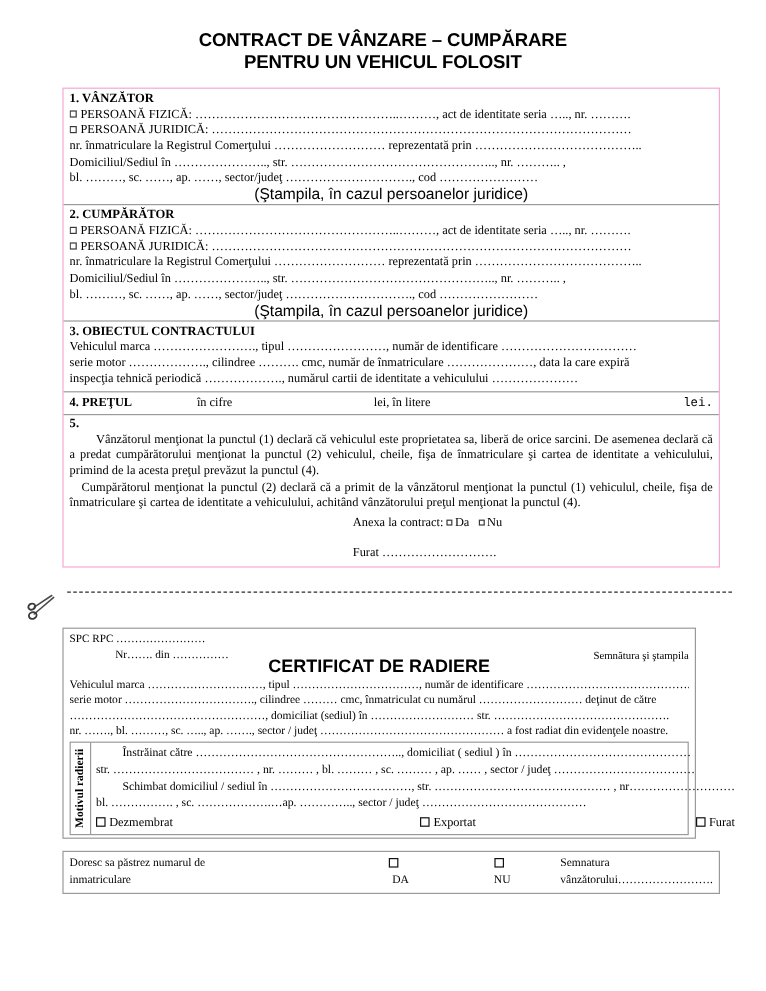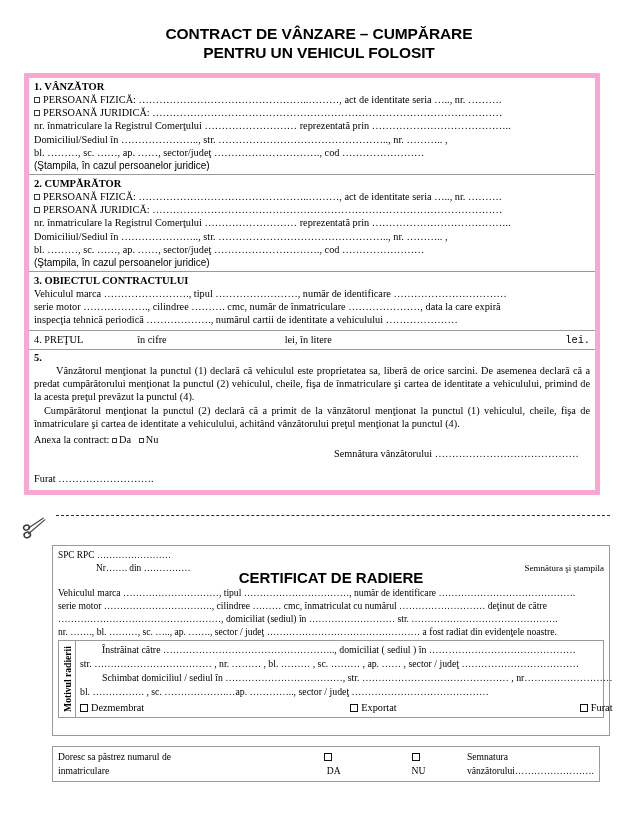--- a/index.html
+++ b/index.html
@@ -23,22 +23,22 @@
     font-weight: bold;
     font-size: 15.5px;
     line-height: 19px;
     letter-spacing: -0.1px;
     padding-top: 24px;
   }
   .doc-title .line2 { display: block; }
 
   
   .box {
-    border: 5px solid #f9a8d4;
-    margin: 0 38px 0 24px;
+    border: 1px solid #f9a8d4;
+    margin: 0 38px 0 52px;
     box-sizing: border-box;
   }
   .sect {
     border-bottom: 1px solid #9a9a9a;
     padding: 2px 5px 3px 5px;
   }
   .sect:last-child { border-bottom: none; }
 
   .sect-title {
     font-weight: bold;
@@ -46,23 +46,23 @@
     line-height: 13px;
   }
   .ln {
     font-size: 10.3px;
     line-height: 13.2px;
     white-space: nowrap;
     overflow: hidden;
   }
 
   .note {
-    text-align: left;
+    text-align: center;
     font-family: "Liberation Sans", sans-serif;
-    font-size: 10px;
+    font-size: 13px;
     line-height: 11px;
     padding-top: 1px;
   }
 
   
   .cbx {
     display: inline-block;
     width: 6px;
     height: 6px;
     border: 1px solid #3a3a3a;
@@ -79,38 +79,39 @@
   }
 
   
   .price-row {
     font-size: 10.3px;
     line-height: 14px;
     display: flex;
     align-items: baseline;
     padding: 2px 5px 2px 5px;
   }
-  .price-row .b { font-weight: normal; }
+  .price-row .b { font-weight: bold; }
   .price-row .sp1 { display:inline-block; width: 54px; }
   .price-row .sp2 { display:inline-block; width: 118px; }
   .price-row .right { margin-left: auto; font-family: Liberation Mono, monospace; }
 
   
   .p5 {
     font-size: 10.3px;
     line-height: 13.4px;
     text-align: justify;
   }
   .p5.ind { text-indent: 22px; }
   .p5.ind2 { text-indent: 10px; }
 
   .sig-grid {
     display: flex;
     font-size: 10.3px;
     line-height: 14px;
+    justify-content: flex-end;
   }
   .sig-left { width: 300px; }
   .sig-right { flex: 1; }
 
   
   .cutzone {
     position: relative;
     height: 44px;
     margin-top: 6px;
   }
@@ -125,23 +126,23 @@
     position: absolute;
     left: 22px;
     top: 14px;
     width: 26px;
     height: 26px;
   }
 
   
   .cert-box {
     border: 1px solid #9a9a9a;
-    margin: 0 28px 0 52px;
+    margin: 0 58px 0 52px;
     box-sizing: border-box;
-    padding: 3px 5px 17px 5px;
+    padding: 3px 5px 2px 5px;
   }
   .cert-head {
     display: flex;
     align-items: flex-start;
     font-size: 9.4px;
     line-height: 13px;
   }
   .cert-head .nr { margin-left: 38px; }
   .cert-head .stamp { margin-left: auto; font-size: 9px; }
   .cert-title {
@@ -266,21 +267,20 @@
     <div class="sig-grid" style="margin-top:2px;">
       <div class="sig-left">
         <span>Anexa la contract:</span>
         <span class="cbx sm"></span><span>Da</span>
         &nbsp;&nbsp;<span class="cbx sm"></span><span>Nu</span>
       </div>
     </div>
 
     <div class="sig-grid">
       <div class="sig-left"></div>
-      <div class="sig-right">Semnătura vânzătorului ……………………………………</div>
     </div>
 
 
     <div class="sig-grid" style="margin-top:11px;">
       <div class="sig-left">Furat ……………………….</div>
     </div>
   </div>
 
 </div>
 

